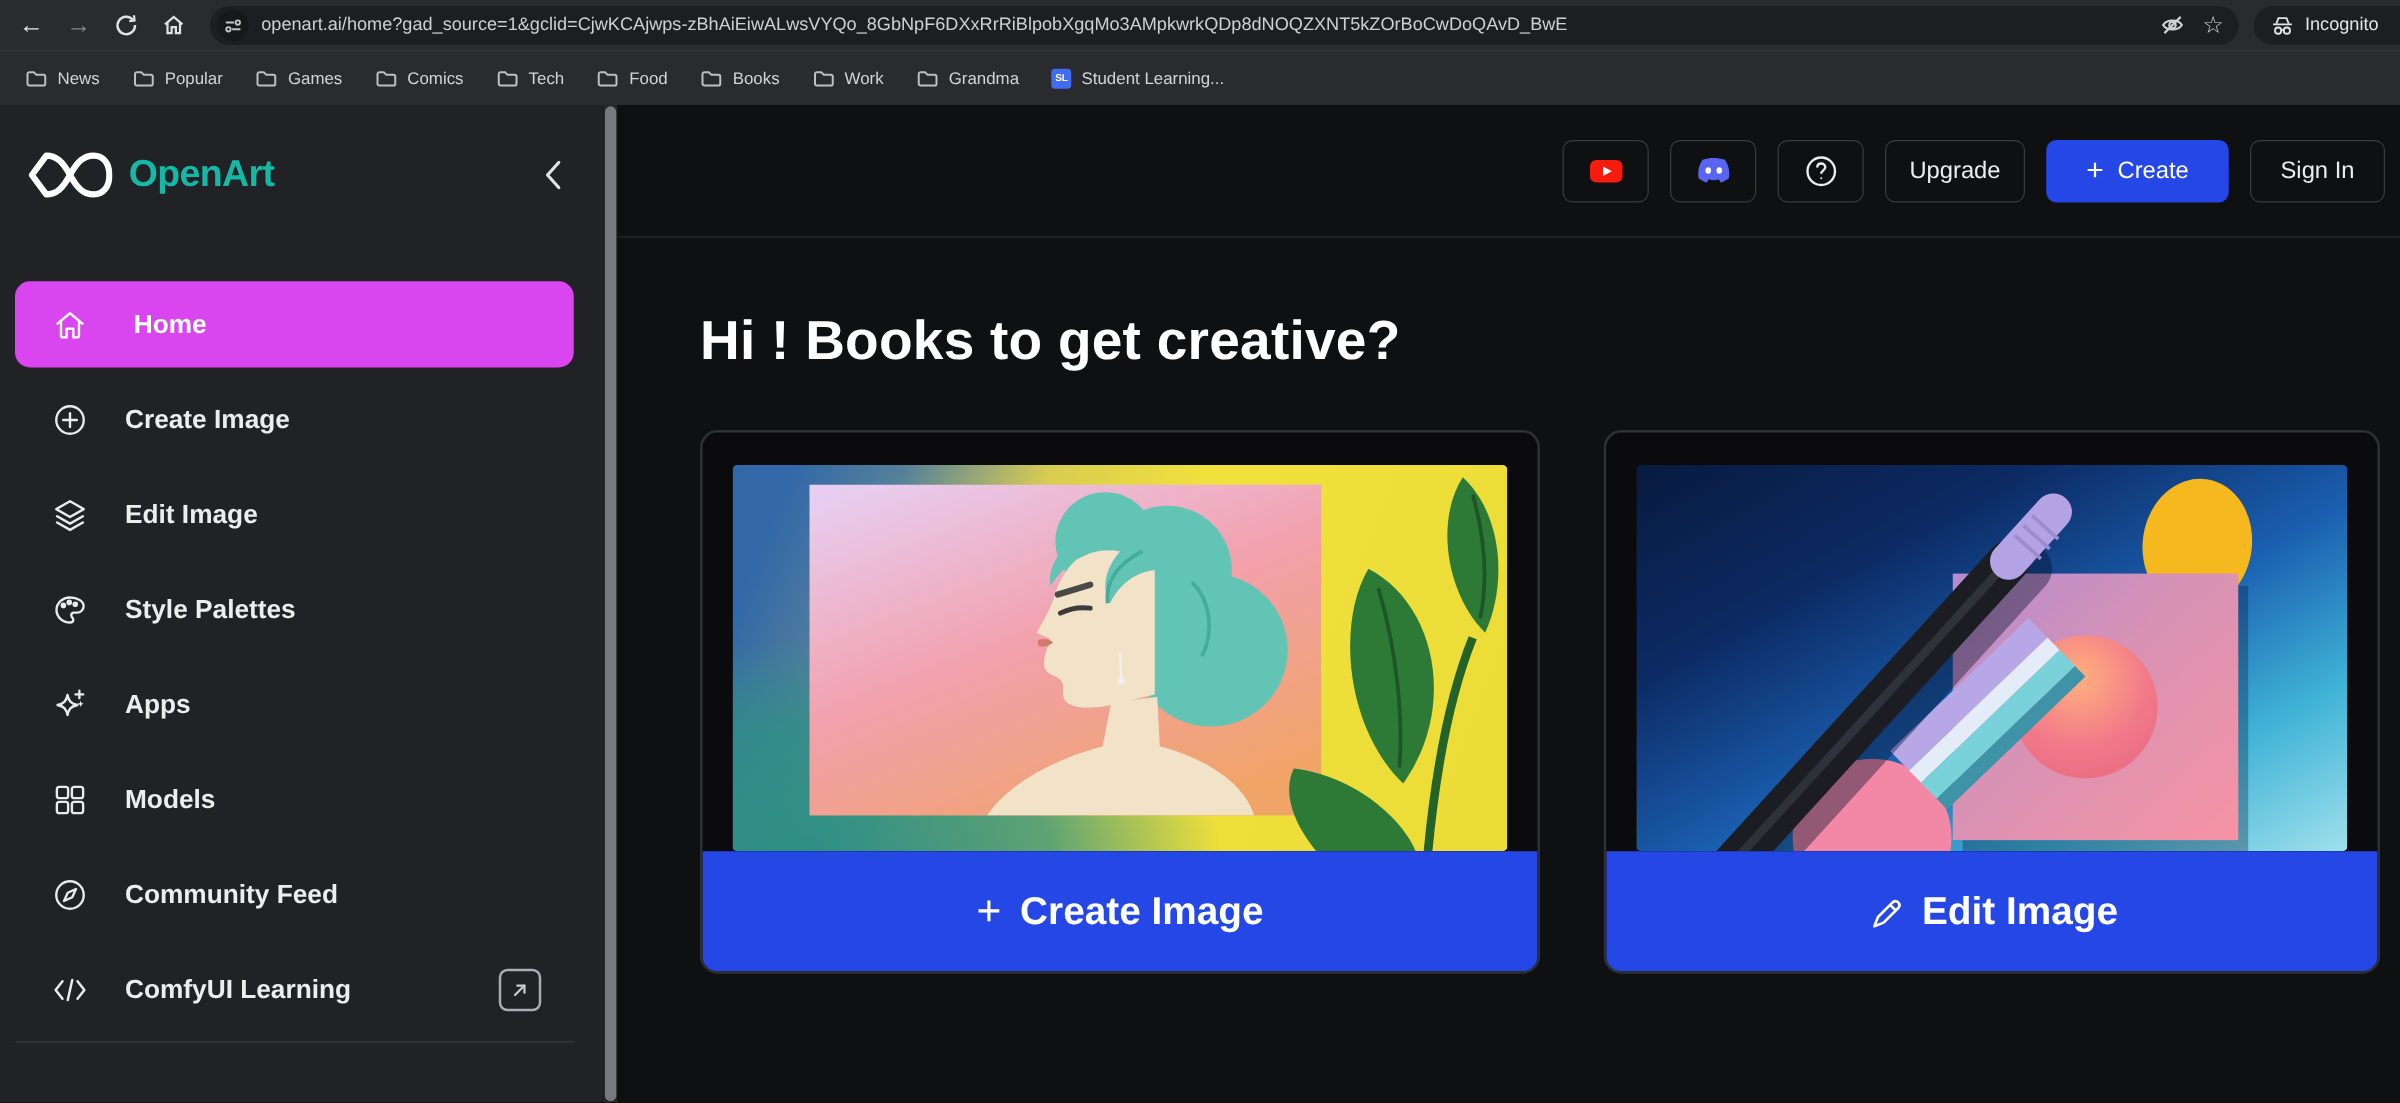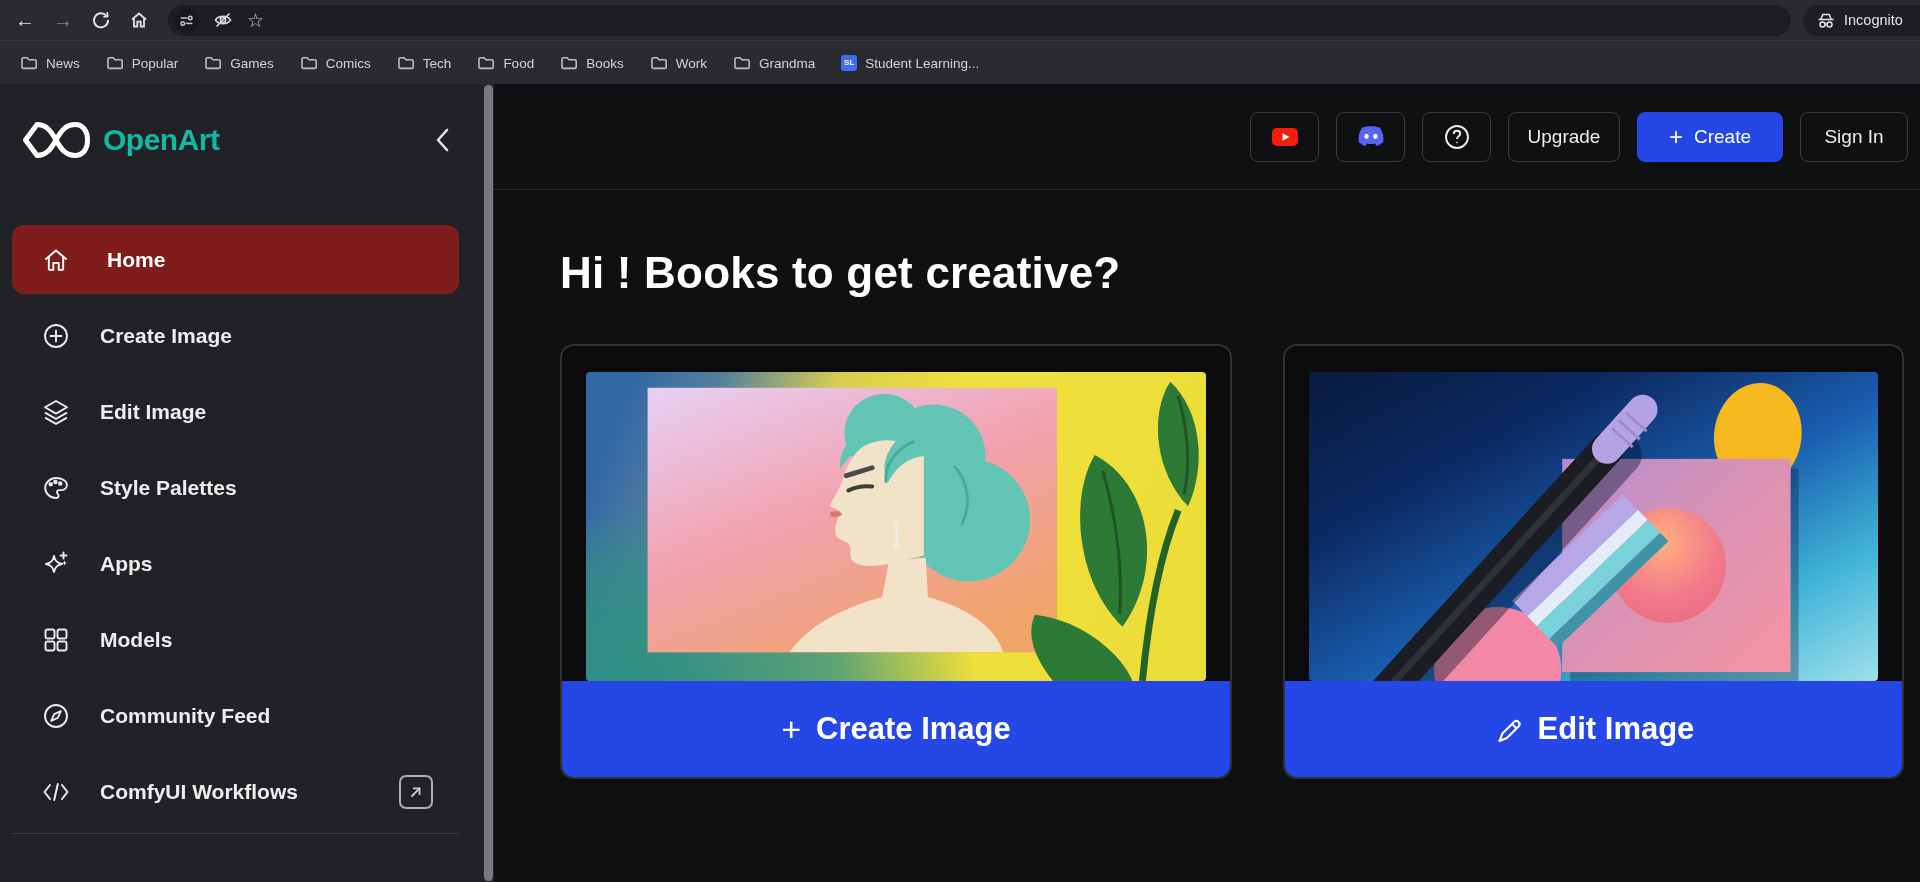--- a/index.html
+++ b/index.html
@@ -18,38 +18,38 @@
                display:flex; align-items:center; justify-content:center; flex:none; }
   .urltext { flex:1 1 auto; color:#cdd0d4; font-size:14.5px; white-space:nowrap; overflow:hidden; margin-left:10px; }
   .url-icon { flex:none; margin-left:14px; display:flex; align-items:center; justify-content:center; }
   .star { color:#cfd2d6; font-size:19px; line-height:1; }
   .incognito { flex:none; width:175px; height:31px; margin-right:-58px; background:#1d1e21;
                border-radius:16px; display:flex; align-items:center; gap:9px; padding:0 14px;
                color:#e2e4e7; font-size:14.5px; }
 
   .bookmarks { position:absolute; top:40px; left:0; width:1920px; height:44px; background:#2a2b2e;
                border-top:1px solid #353639; display:flex; align-items:center; padding:0 10px; gap:6px; }
-  .bm { display:flex; align-items:flex-end; gap:8px; padding:5px 10px; border-radius:6px;
+  .bm { display:flex; align-items:center; gap:8px; padding:5px 10px; border-radius:6px;
         color:#d2d4d8; font-size:13.5px; white-space:nowrap; }
   .favicon { width:16px; height:16px; border-radius:3px; background:#3f6cf0; color:#fff;
              font-size:8px; font-weight:bold; display:flex; align-items:center; justify-content:center; }
 
   
   .page { position:absolute; top:84px; left:0; width:1920px; bottom:0; }
 
   .sidebar { position:absolute; top:0; left:0; width:483px; bottom:0; background:#202226; }
   .logo-row { display:flex; align-items:center; padding:36px 26px 8px 22px; }
   .brand { font-size:30px; font-weight:bold; color:#14b8a6; margin-left:13px; letter-spacing:-0.5px; flex:1; }
   .collapse { width:30px; height:30px; display:flex; align-items:center; justify-content:center; }
 
   .nav { margin-top:57px; }
   .nav-item { display:flex; align-items:center; height:69px; margin:0 24px 7px 12px;
               border-radius:12px; padding-left:30px; gap:30px; color:#eceded;
               font-size:21px; font-weight:bold; }
-  .nav-item.active { background:#7f1d1d; color:#fff;gap:37px; }
+  .nav-item.active { background:#d946ef; color:#fff;gap:37px; }
   .nav-icon { width:28px; height:28px; flex:none; display:flex; }
   .ext-box { margin-left:auto; margin-right:26px; width:34px; height:34px; flex:none;
              border:2px solid #a9adb3; border-radius:7px; display:flex; align-items:center; justify-content:center; }
   .sb-divider { height:1px; background:#3a3c40; margin:6px 24px 0 12px; }
 
   .sb-scrollbar { position:absolute; top:0; left:483px; width:11px; bottom:0; background:#27282b; }
   .sb-thumb { position:absolute; top:1px; bottom:1px; left:1px; right:1px;
               background:var(--scrollbar-gray); border-radius:6px; }
 
   .main { position:absolute; top:0; left:494px; right:0; bottom:0; background:#0f1012; }
@@ -103,20 +103,21 @@
 
   <div class="urlbar">
     <span class="site-chip">
       <svg width="15" height="15" viewBox="0 0 18 18" fill="none" stroke="#c2c5c9" stroke-width="1.8">
         <line x1="2" y1="6" x2="10" y2="6"></line>
           <circle cx="13.5" cy="6" r="2.1"></circle>
         <line x1="8" y1="12.5" x2="16" y2="12.5"></line>
           <circle cx="4.5" cy="12.5" r="2.1"></circle>
       </svg>
     </span>
+    <span class="urltext">openart.ai/home?gad_source=1&amp;gclid=CjwKCAjwps-zBhAiEiwALwsVYQo_8GbNpF6DXxRrRiBlpobXgqMo3AMpkwrkQDp8dNOQZXNT5kZOrBoCwDoQAvD_BwE</span>
     <span class="url-icon">
       <svg width="20" height="20" viewBox="0 0 20 20" fill="none" stroke="#cfd2d6" stroke-width="1.7">
         <path d="M2.5 10 C5.5 5.2 14.5 5.2 17.5 10 C14.5 14.8 5.5 14.8 2.5 10 Z"></path>
         <circle cx="10" cy="10" r="2.6"></circle>
         <line x1="3.5" y1="16.5" x2="16.5" y2="3.5"></line>
       </svg>
     </span>
     <span class="url-icon star">☆</span>
   </div>
 
@@ -289,21 +290,21 @@
       </div>
 
       <div class="nav-item">
         <span class="nav-icon">
           <svg width="28" height="28" viewBox="0 0 28 28" fill="none" stroke="#e9eaeb" stroke-width="2" stroke-linecap="round" stroke-linejoin="round">
             <polyline points="8,7 2.5,14 8,21"></polyline>
               <polyline points="20,7 25.5,14 20,21"></polyline>
               <line x1="15.8" y1="6" x2="12.2" y2="22"></line>
           </svg>
         </span>
-        <span>ComfyUI Workflows</span>
+        <span>ComfyUI Learning</span>
         <span class="ext-box">
           <svg width="16" height="16" viewBox="0 0 18 18" fill="none" stroke="#c9cdd2" stroke-width="2" stroke-linecap="round" stroke-linejoin="round">
             <line x1="4.5" y1="13.5" x2="13" y2="5"></line>
               <polyline points="6.5,5 13,5 13,11.5"></polyline>
           </svg>
         </span>
       </div>
 
       <div class="sb-divider"></div>
     </nav>

